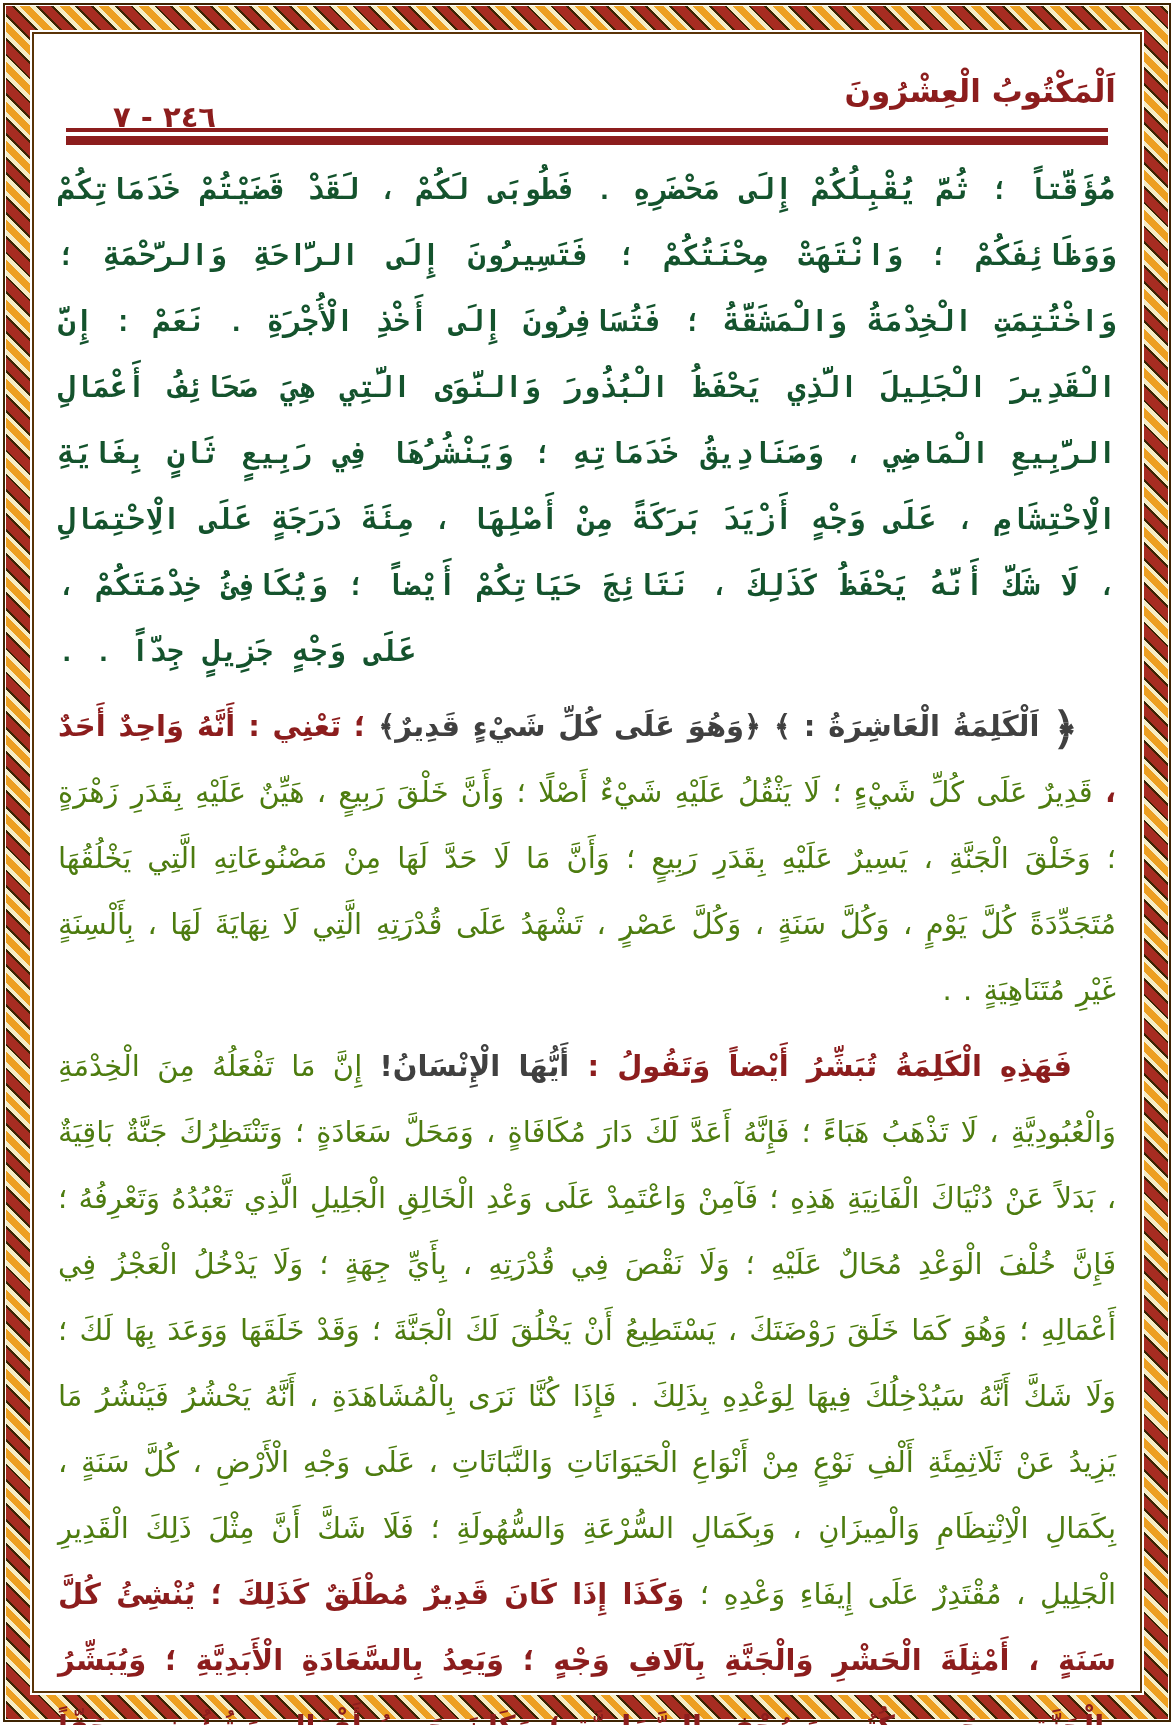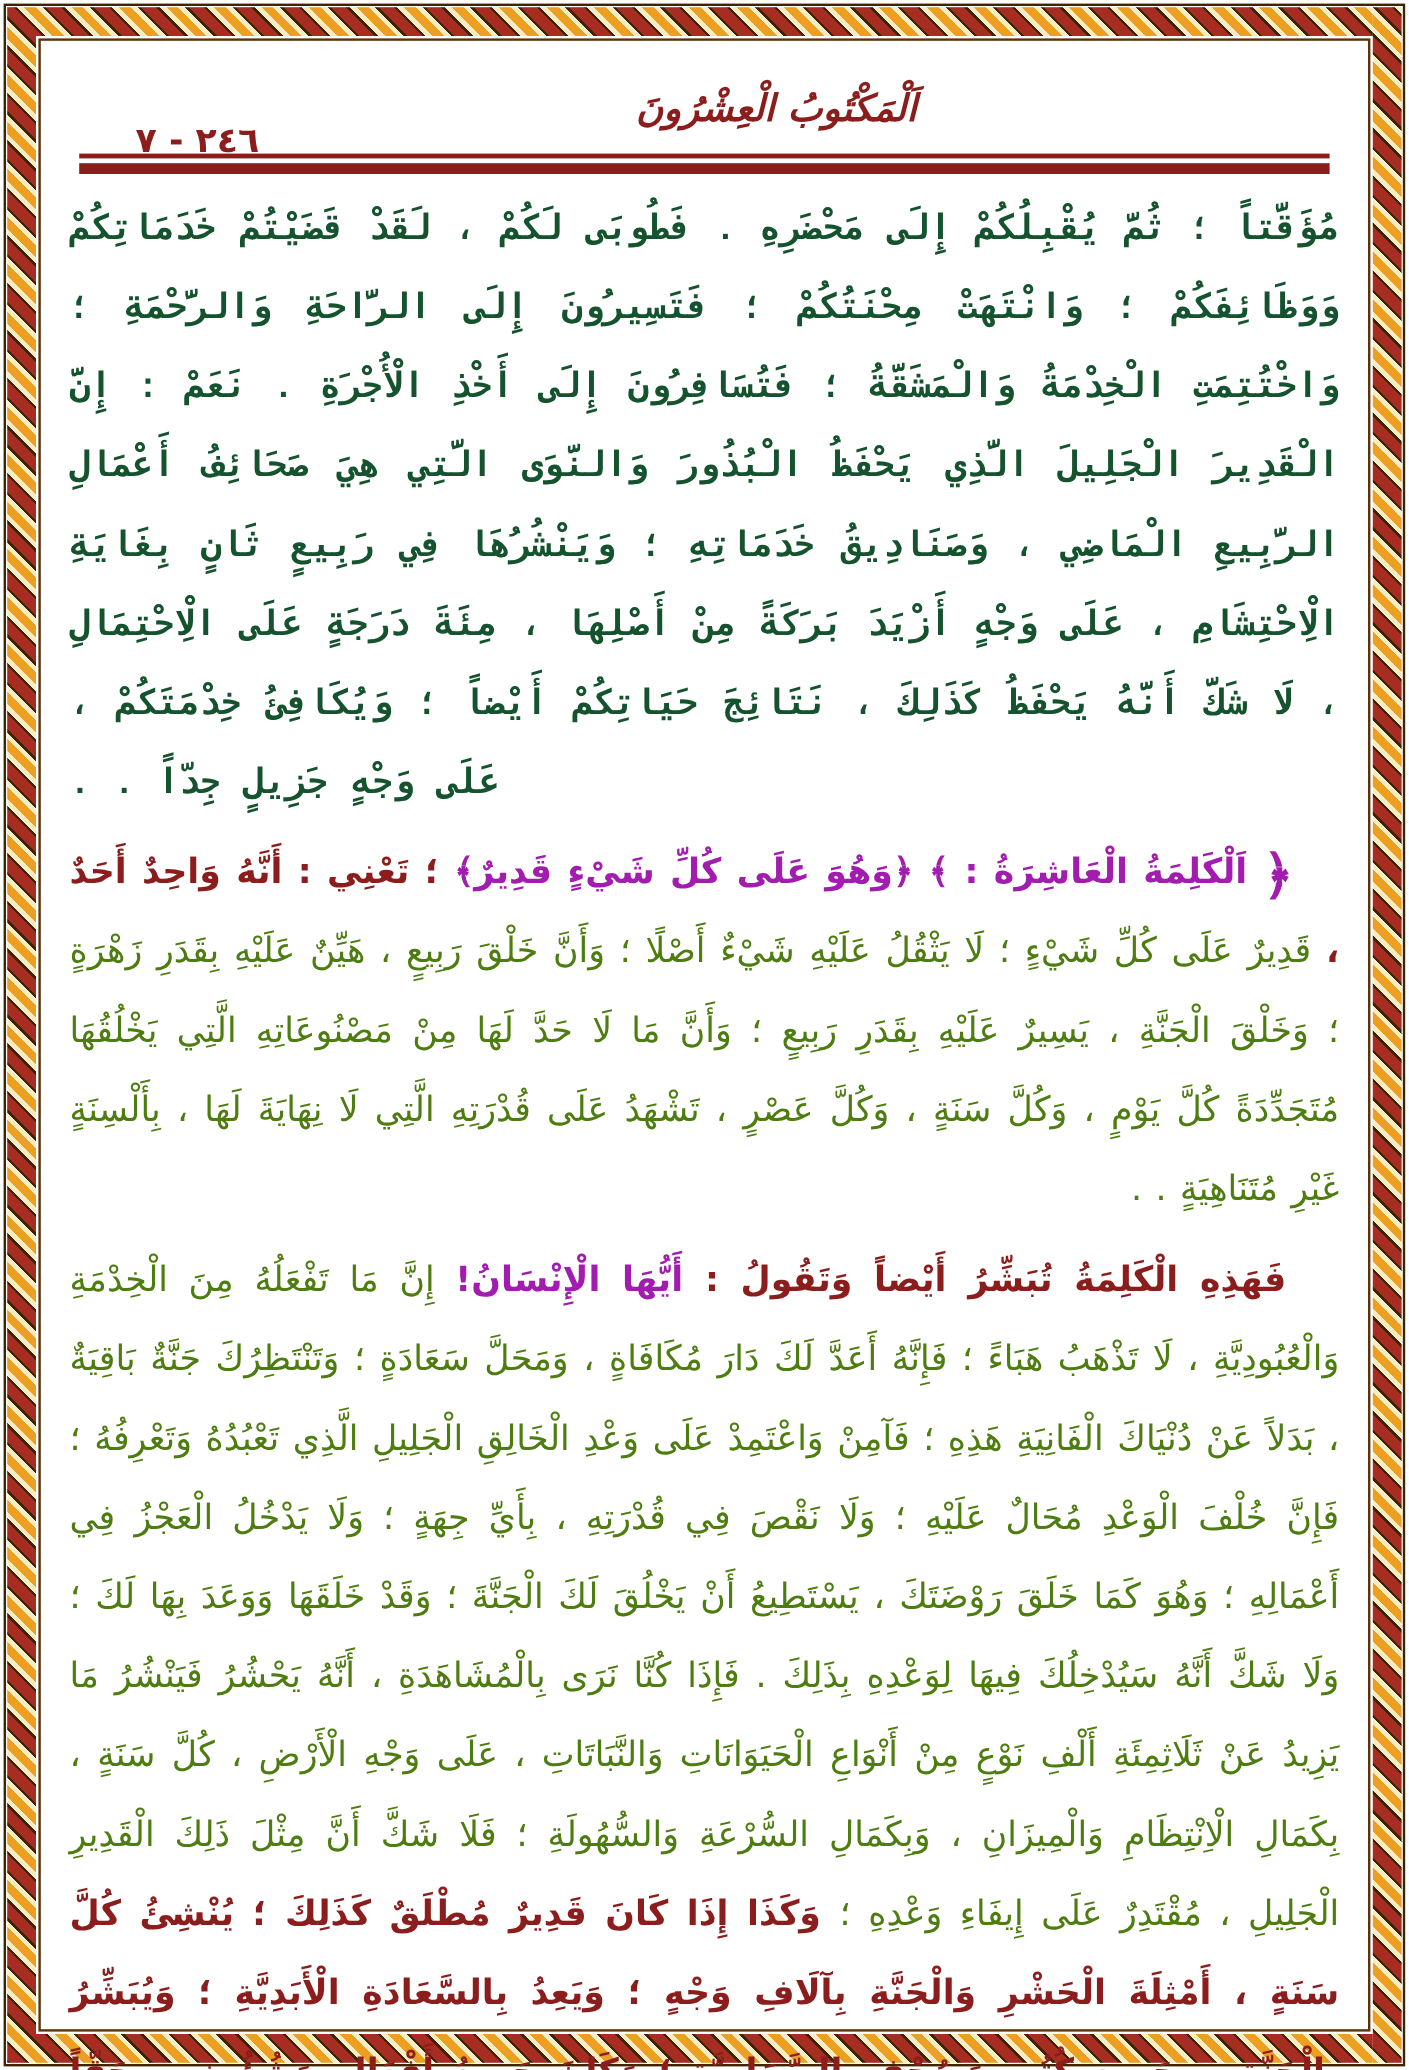--- a/index.html
+++ b/index.html
@@ -18,43 +18,42 @@
       #f6ecc4 13px 17px,
       #ed9f21 17px 24px,
       #f6ecc4 24px 28px) 24;
   }
   .frame-innerline{position:absolute;inset:32px;border:2px solid #5a3408;pointer-events:none;}
 
   
   .content{position:absolute;top:40px;left:58px;right:58px;direction:rtl;}
   header{position:relative;}
   .page-title{
-    margin:28px 0 0 0;text-align:center;font-size:31px;line-height:46px;
+    margin:28px 0 0 0;font-size:31px;line-height:46px;
     font-weight:700;color:#8c1d1d;letter-spacing:0;
     padding-left:120px; 
-    font-style:italic;
   }
   .page-ref{
     position:absolute;top:32px;left:55px;direction:rtl;
     font-size:29px;font-weight:700;color:#8c1d1d;
   }
   .rule{margin:14px 8px 0 8px;}
   .rule-thin{height:4px;background:#8c1d1d;}
   .rule-thick{height:9px;background:#8c1d1d;margin-top:4px;}
 
   main{margin-top:14px;}
   .para{
     margin:0;font-size:29px;line-height:66px;text-align:justify;color:#141414;
     word-spacing:2px;
   }
   .p1{color:#14532d;font-weight:700;text-align-last:left;margin-bottom:6px;font-family:Liberation Mono, monospace;}
   .p2{text-indent:38px;margin-bottom:10px;}
   .p3{text-indent:44px;}
   .maroon{color:#8c1d1d;font-weight:700;}
-  .red{color:#a21caf;font-weight:700;}
+  .red{color:#404040;font-weight:700;}
   .black{color:#4d7c0f;font-weight:400;}
   .ornament-big{font-size:44px;line-height:0;vertical-align:-8px;}
 </style>
 </head>
 <body>
 
 <div class="frame-outerline"></div>
 <div class="frame-pattern"></div>
 <div class="frame-innerline"></div>
 

